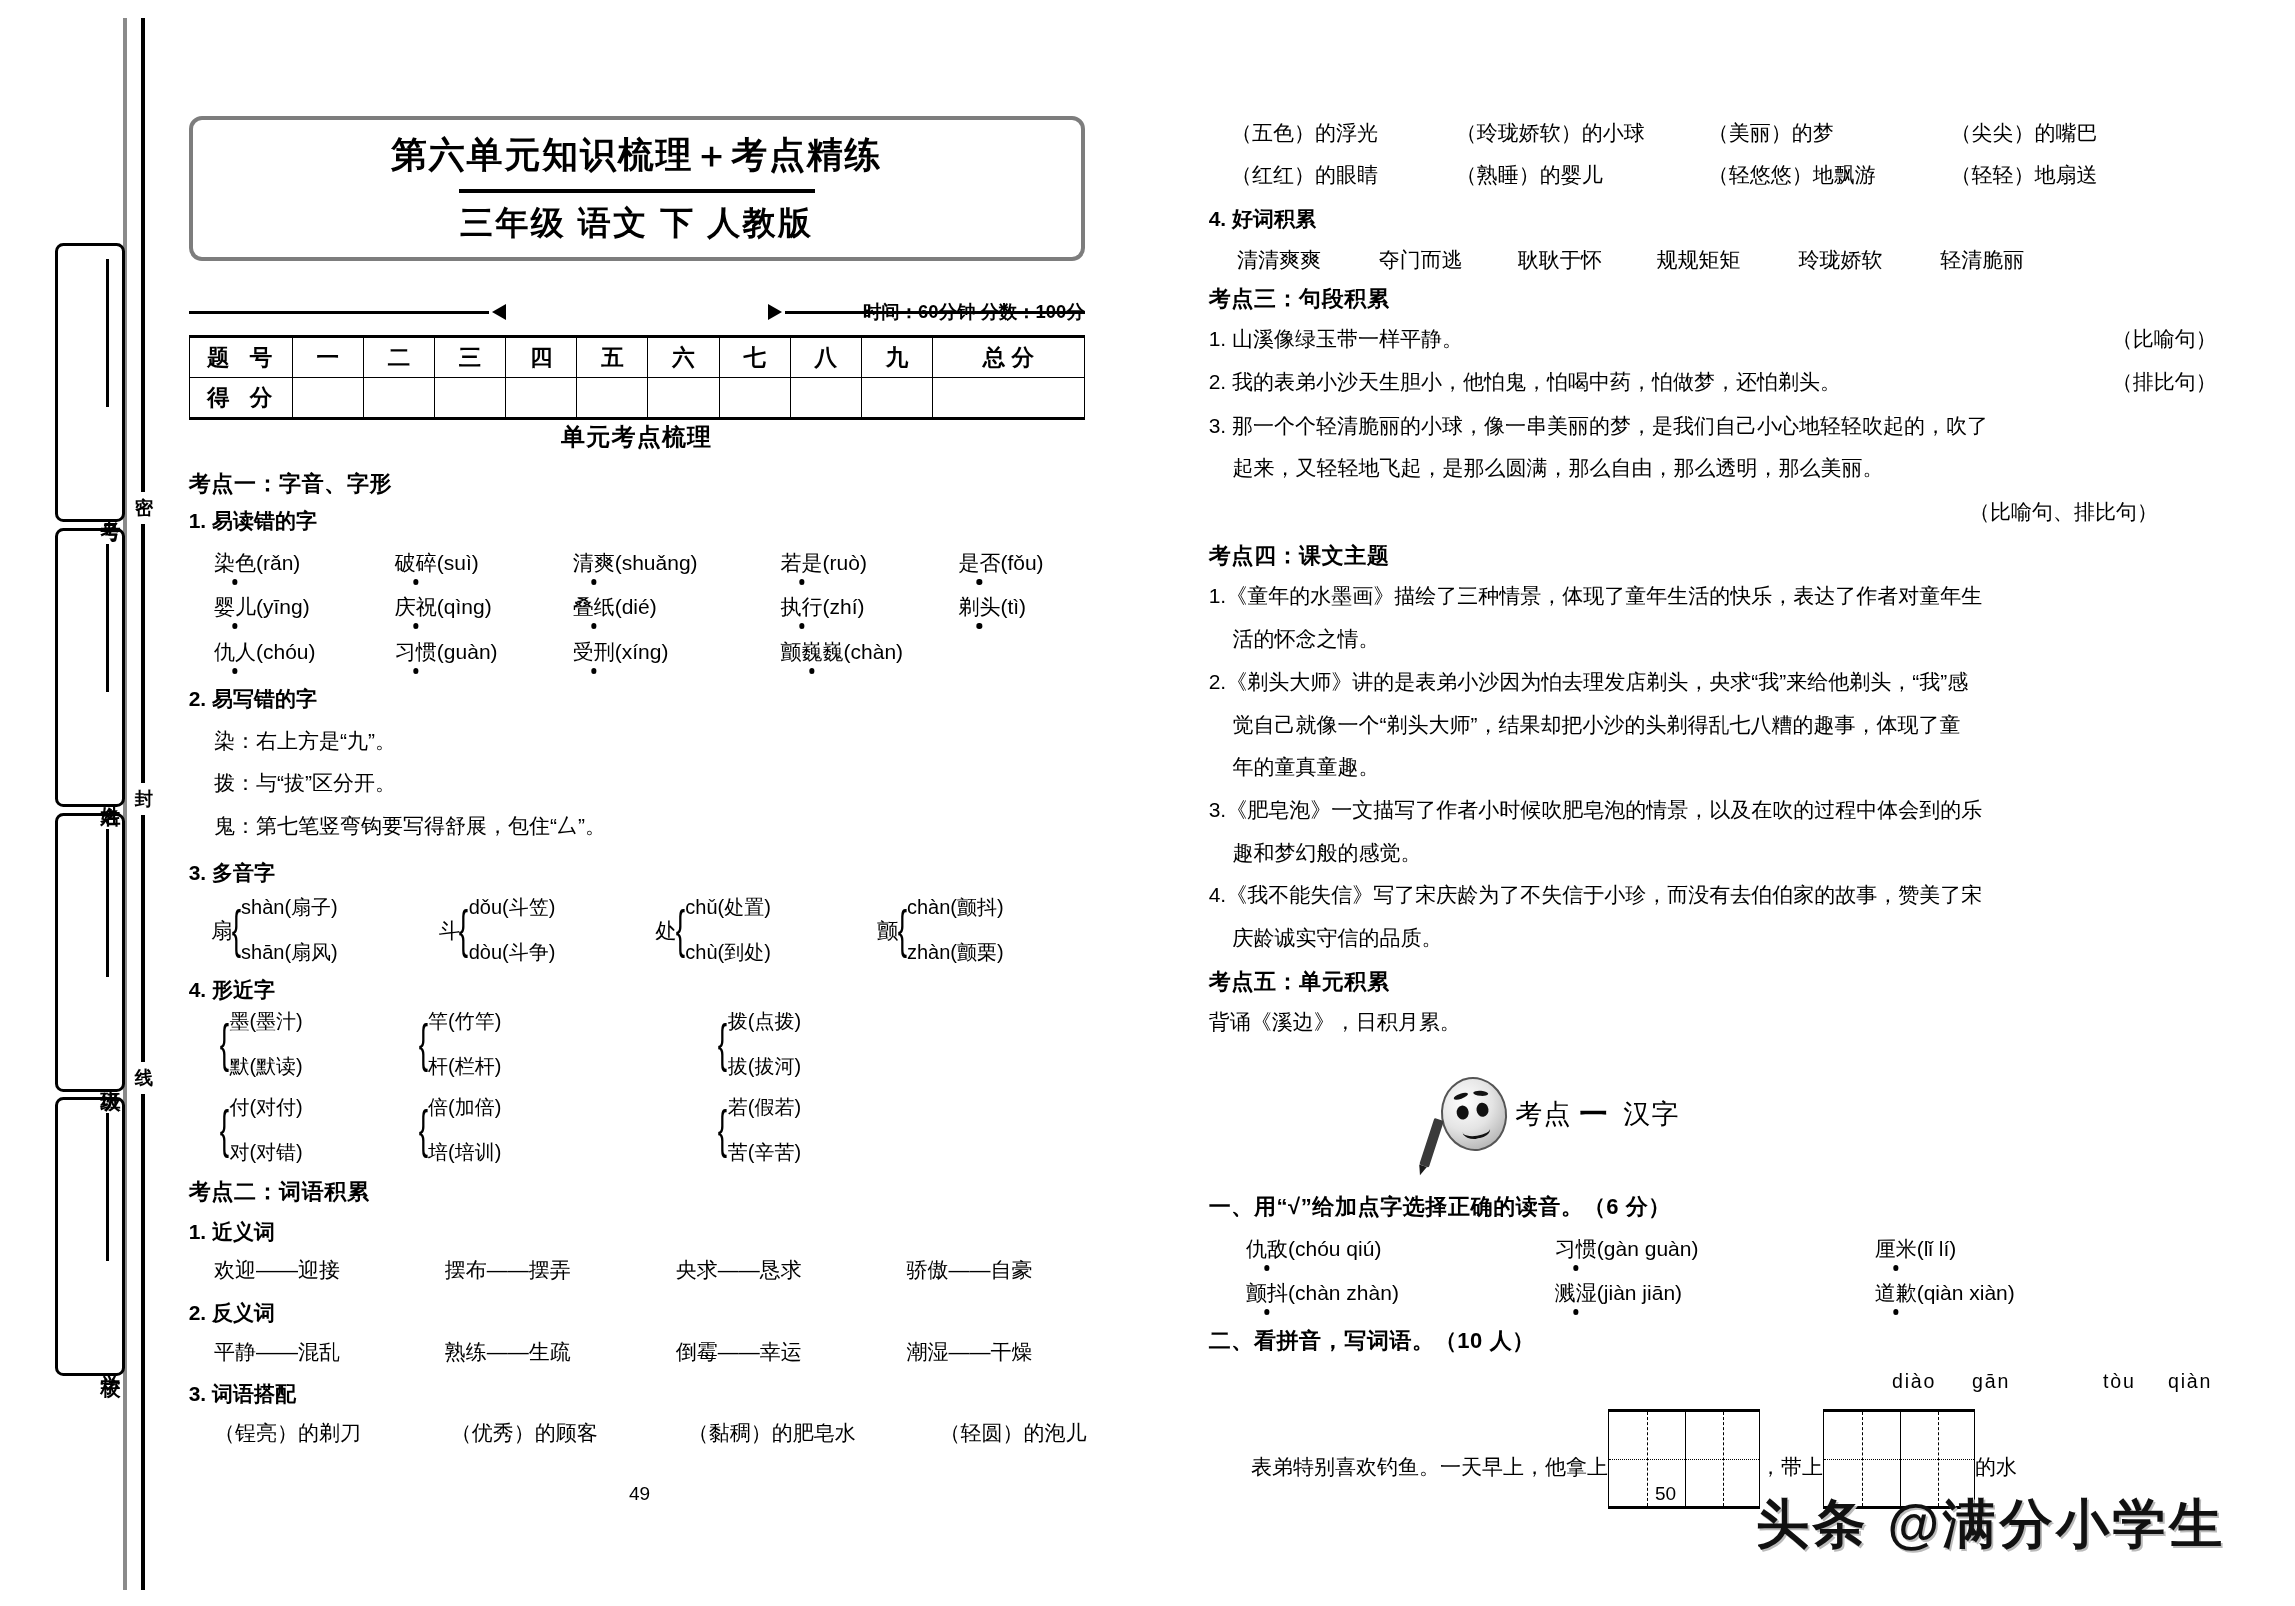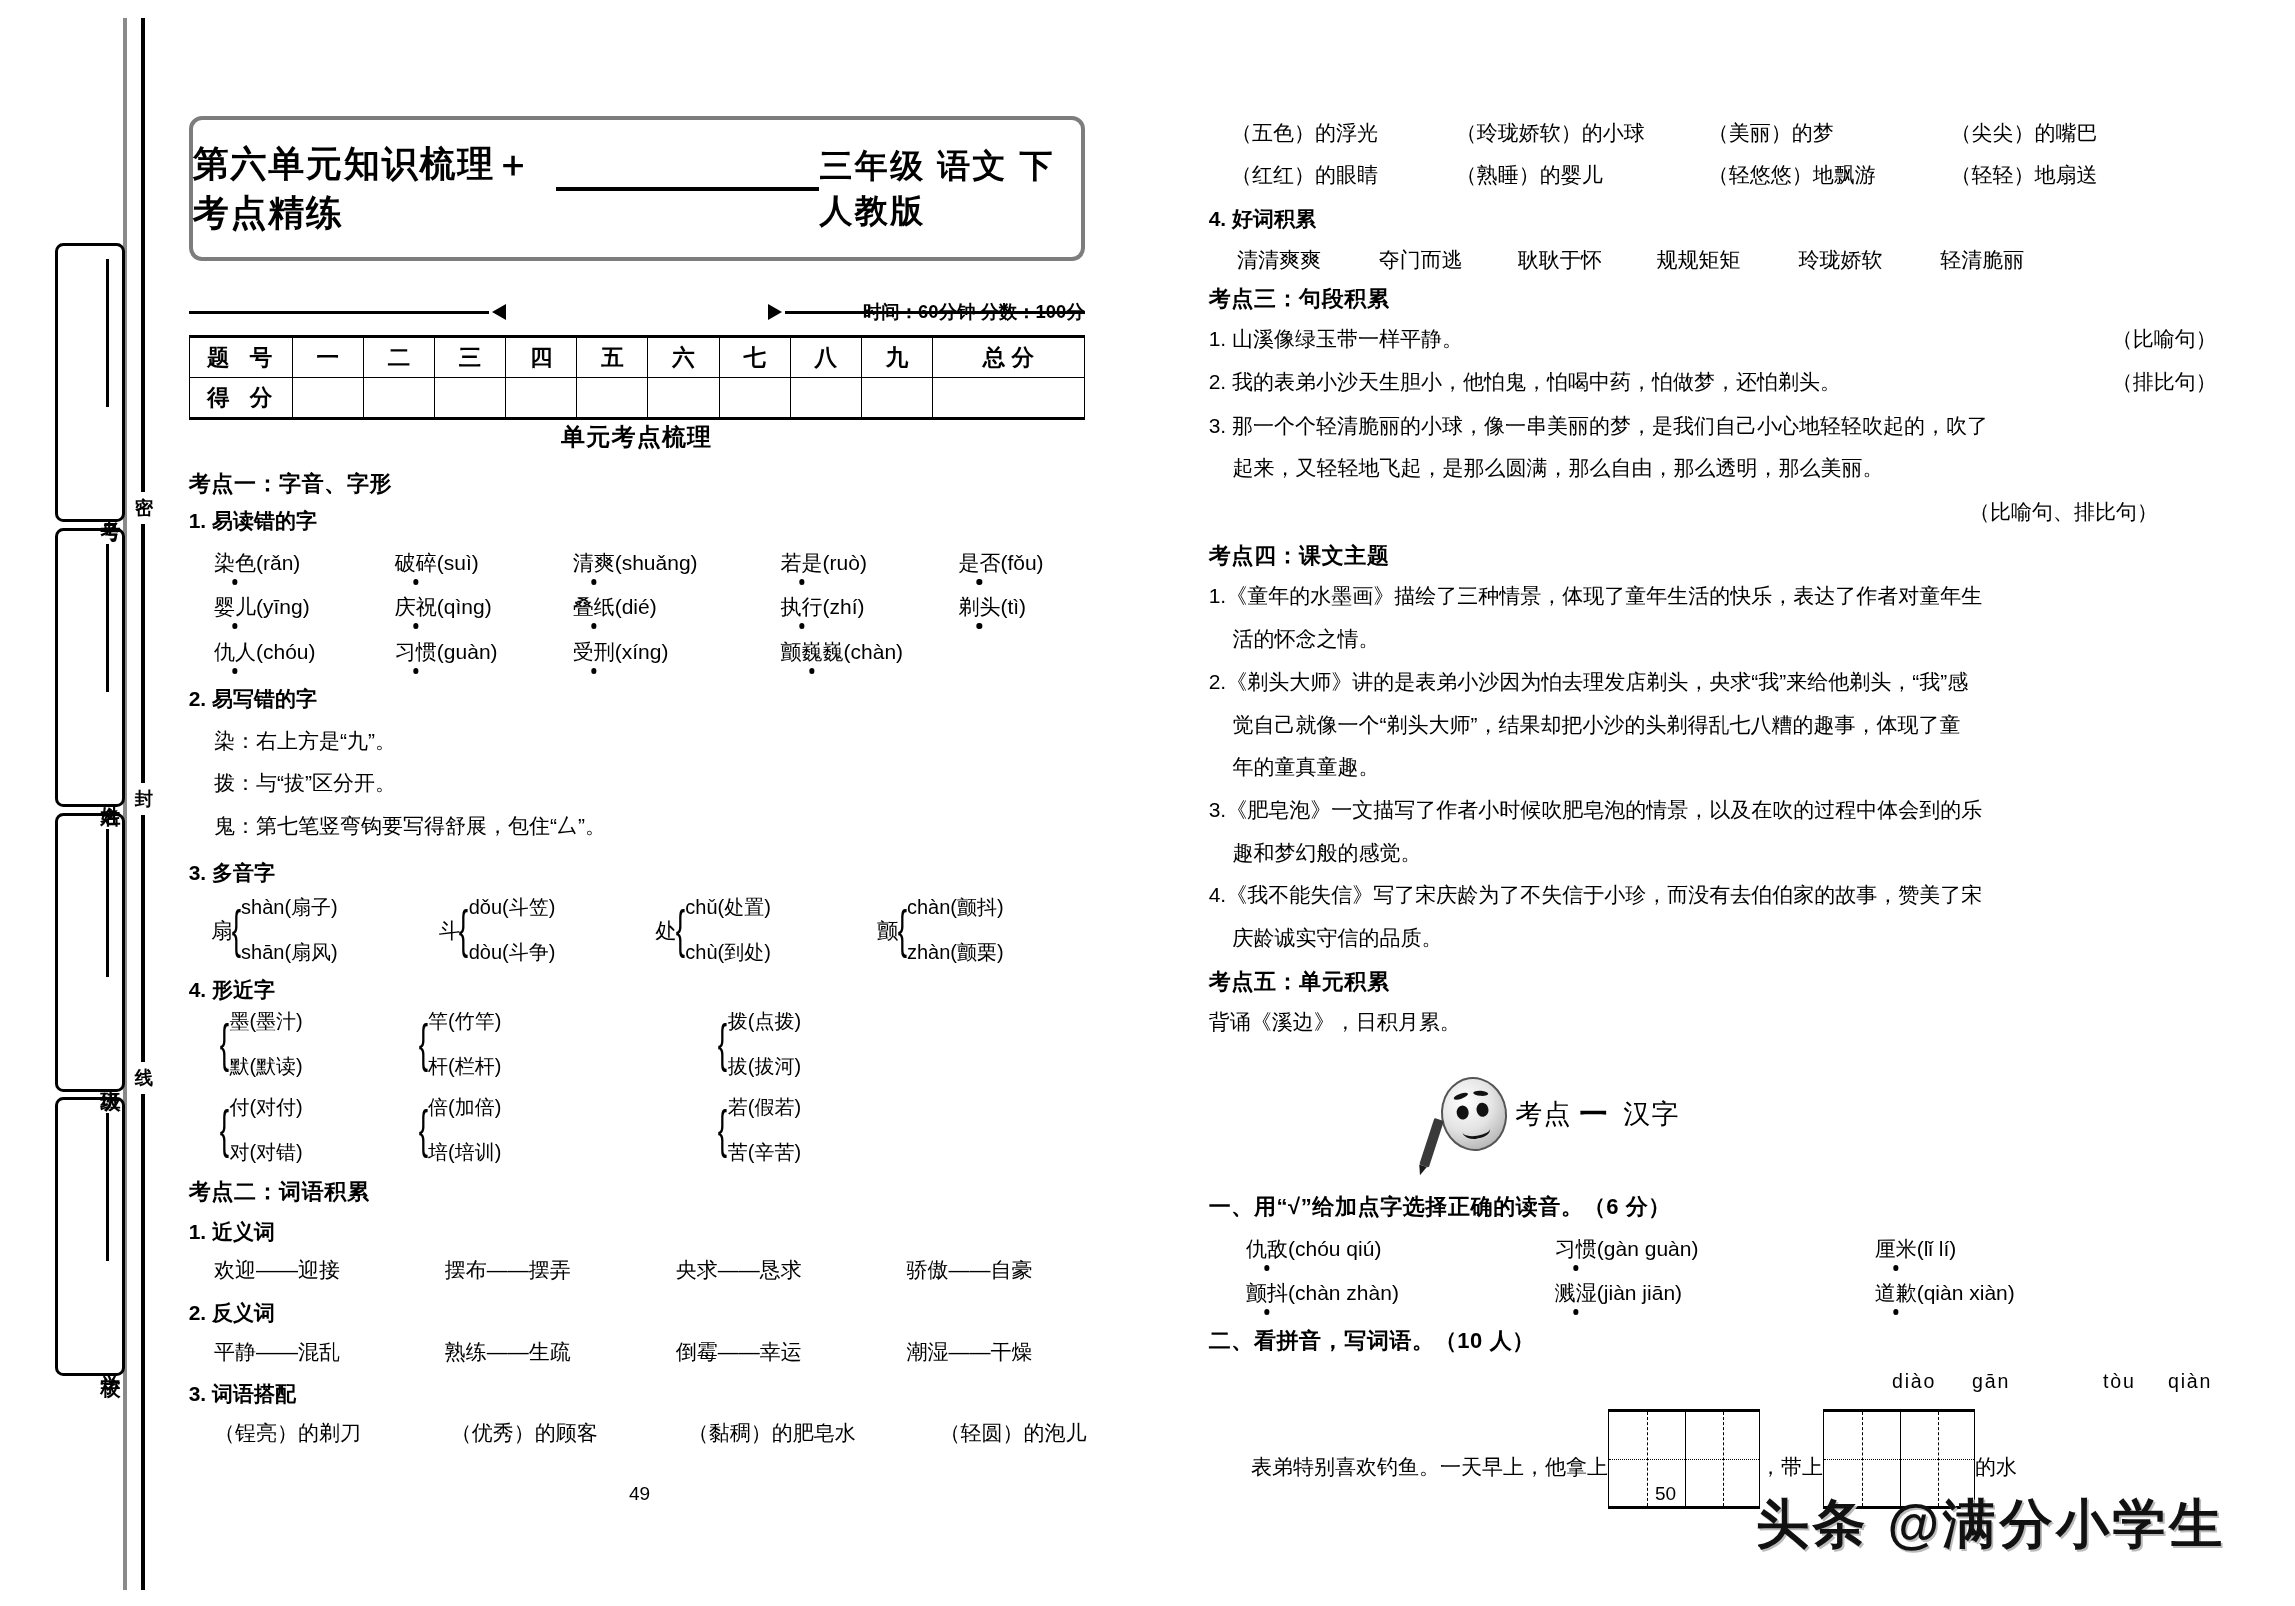--- a/index.html
+++ b/index.html
@@ -22,21 +22,21 @@
                   writing-mode:vertical-rl;margin:0 auto;height:auto;}
 
   
   .col{position:absolute;top:0;}
   #col-left{left:178px;width:961px;}
   #col-right{left:1204px;width:1032px;}
 
   
   #title-card{position:absolute;left:10.7px;top:116px;width:896px;height:145px;
               border:4.2px solid #7d7d7d;border-radius:13px;box-sizing:border-box;
-              display:flex;flex-direction:row;align-items:center;justify-content:center;}
+              display:flex;flex-direction:column;align-items:center;justify-content:center;}
   #title-main{font-family:"Liberation Sans","DejaVu Sans",sans-serif;font-weight:bold;
               font-size:36px;letter-spacing:1.8px;}
   #title-rule{width:356px;height:4.7px;background:#000;margin:8.3px 0 7.1px;}
   #title-sub{font-family:"Liberation Sans","DejaVu Sans",sans-serif;font-weight:bold;
              font-size:33px;letter-spacing:2.4px;}
 
   
   #timebar{position:absolute;left:10.7px;top:297px;width:896px;height:31px;}
   #timebar .bar{position:absolute;top:14.2px;height:3px;background:#000;}
   #timebar .bl{left:0;width:300px;}

